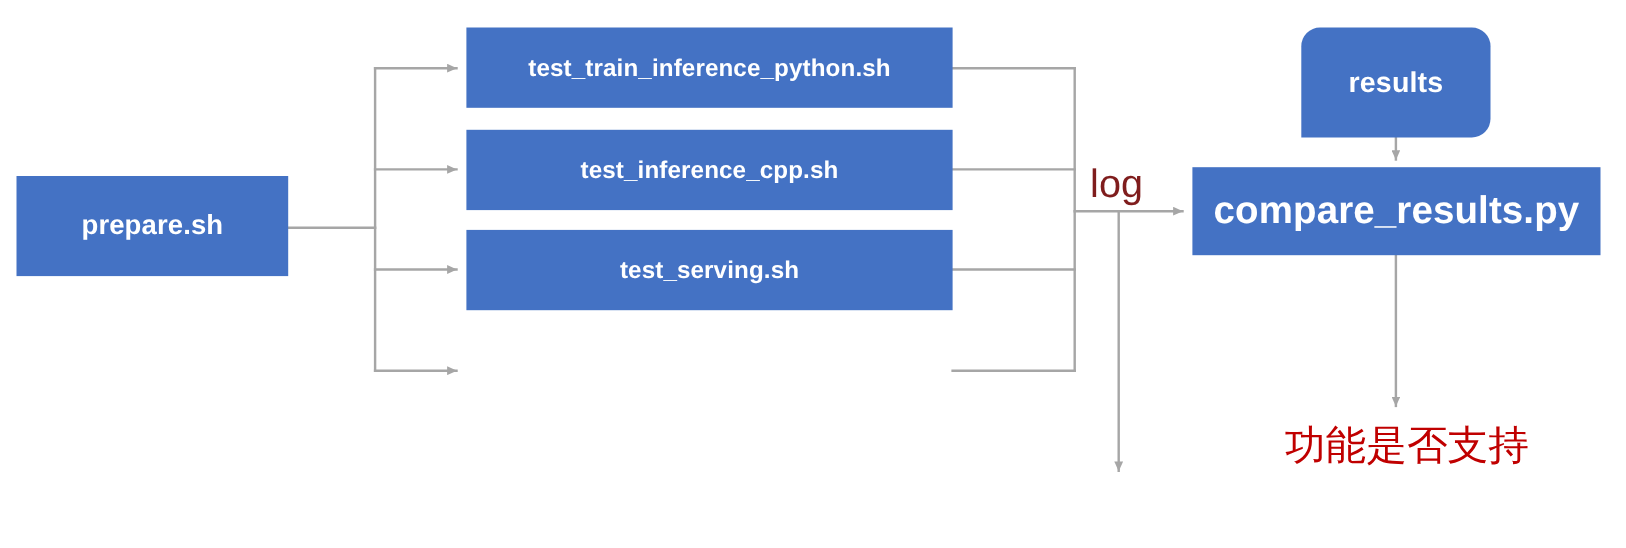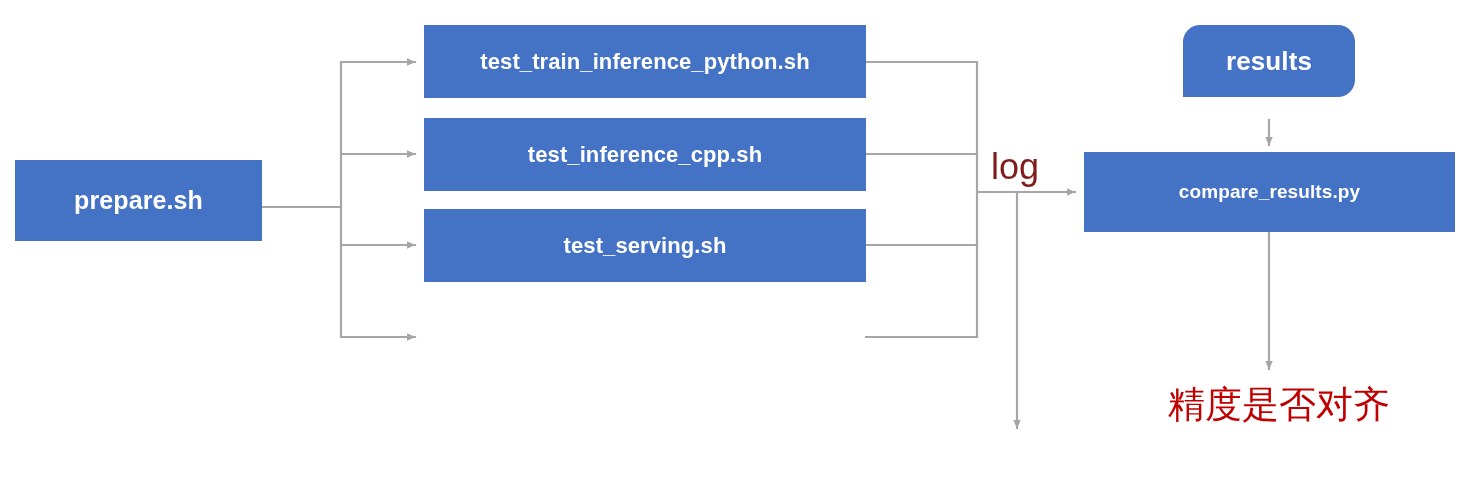--- a/index.html
+++ b/index.html
@@ -29,42 +29,42 @@
     align-items:center;
     justify-content:center;
     text-align:center;
     font-weight:bold;
     letter-spacing:0.1px;
     box-sizing:border-box;
     z-index:3;
   }
   
   #node-prepare{
-    left:15px; top:160px; width:247px; height:81px;
+    left:15px; top:160px; width:247px; height:91px;
     font-size:25px;
   }
   
   .node-test{
     left:424px; width:442px; height:73px;
     font-size:22px;
   }
   #node-test-train-inference-python{ top:25px; }
   #node-test-inference-cpp{ top:118px; }
   #node-test-serving{ top:209px;text-align:center; }
   #node-test-lite{ top:302px; }
   
   #node-results{
-    left:1183px; top:25px; width:172px; height:72px;
+    left:1183px; top:25px; width:172px; height:100px;
     font-size:26px;
     border-radius:17px 17px 17px 0;
   }
   
   #node-compare-results{
     left:1084px; top:152px; width:371px; height:80px;
-    font-size:19px;
+    font-size:35px;
   }
   .label{
     position:absolute;
     white-space:nowrap;
     z-index:3;
   }
   #label-log{
     left:991px; top:146px;
     font-size:36px;
     color:#7f1d1d;
@@ -128,15 +128,15 @@
   <div class="node node-test" id="node-test-serving">test_serving.sh</div>
 
 
   <div class="node" id="node-results">results</div>
 
   <div class="node" id="node-compare-results">compare_results.py</div>
 
   <div class="label" id="label-log">log</div>
 
 
-  <div class="label label-red" id="label-precision-aligned">精度是否对齐</div>
+  <div class="label label-red" id="label-precision-aligned">功能是否支持</div>
 
 </div>
 
 </body></html>

